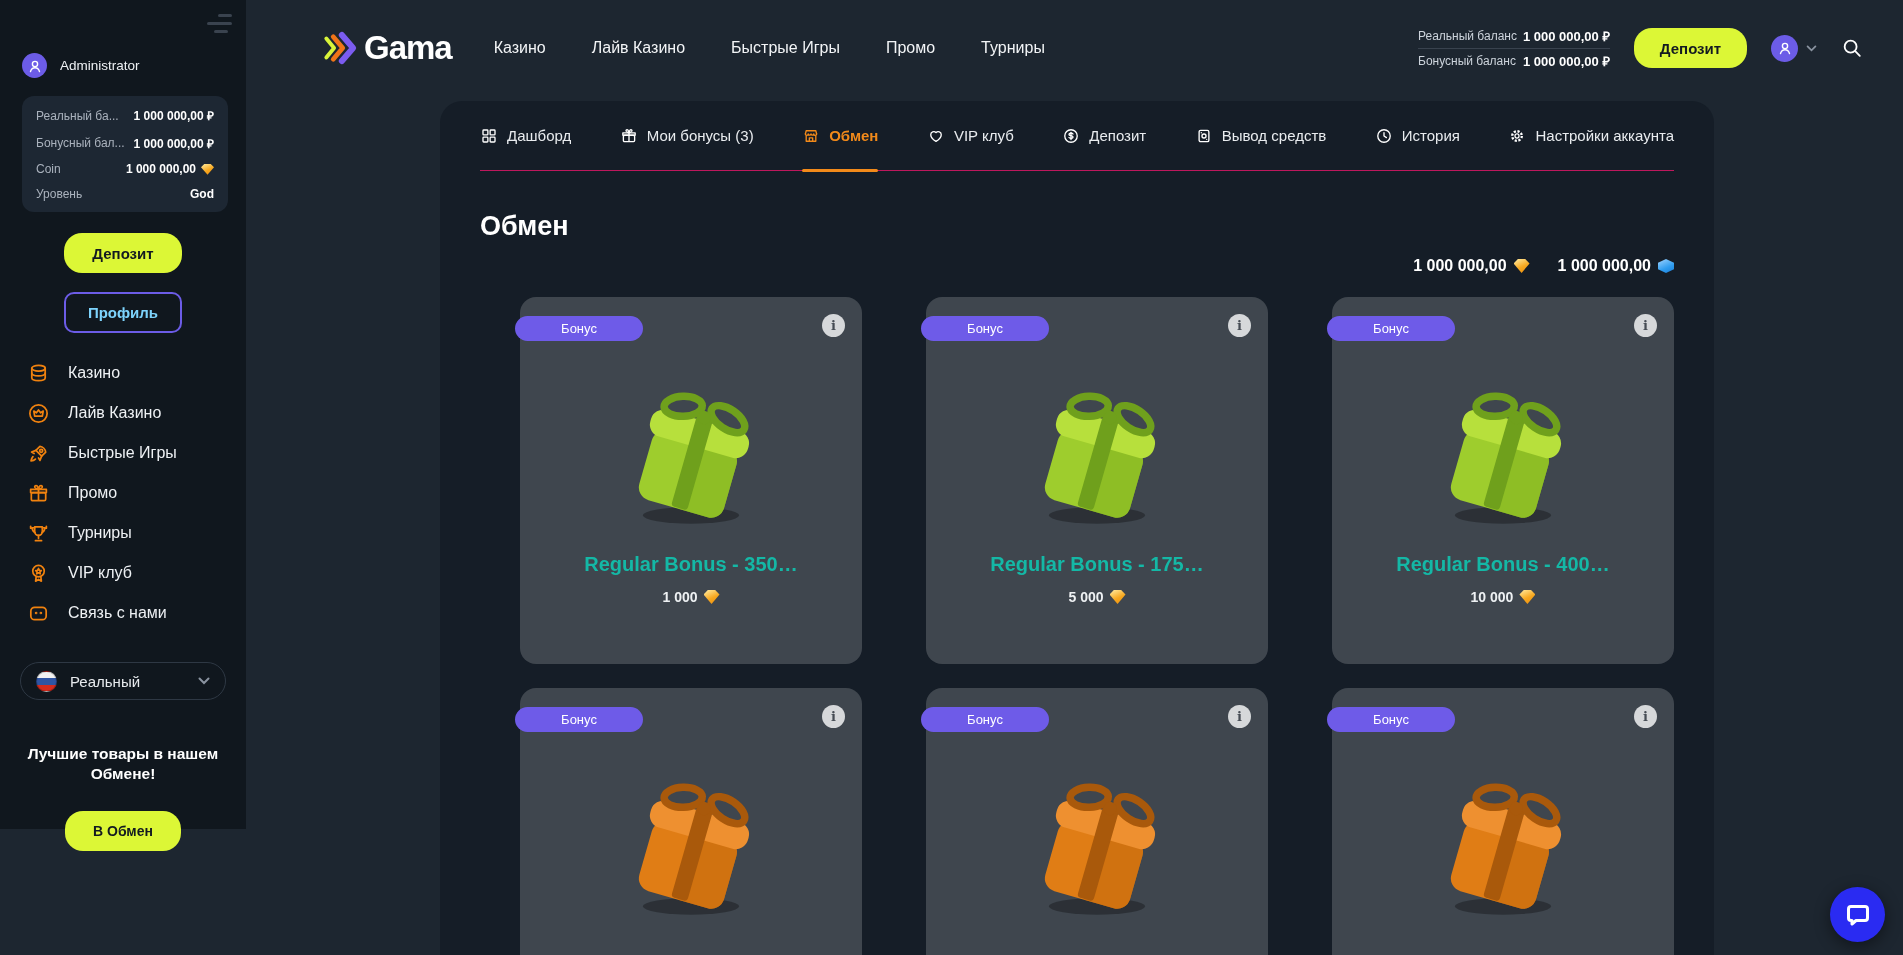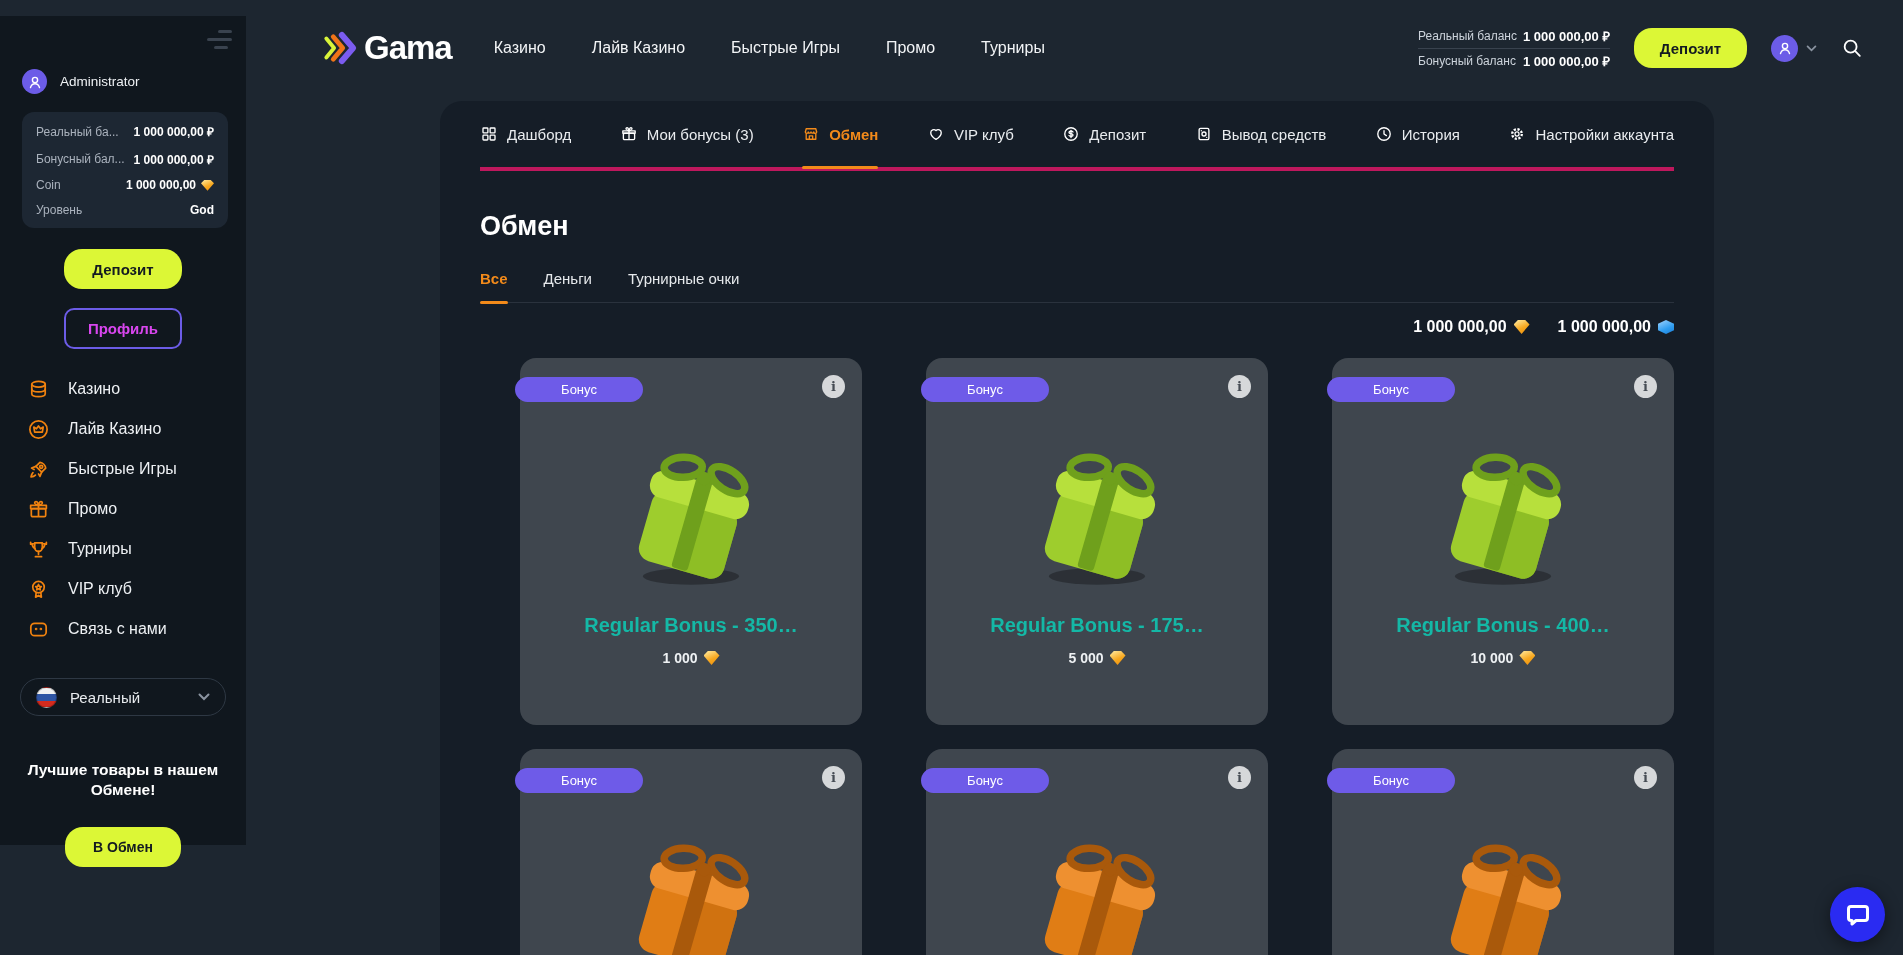--- a/index.html
+++ b/index.html
@@ -6,40 +6,40 @@
   html,body { width:1903px; height:955px; overflow:hidden; }
   body {
     font-family:"Liberation Sans", sans-serif;
     background:#1d2630;
     position:relative;
     color:#fff;
   }
   svg { display:block; }
 
   
-  .sidebar { position:absolute; left:0; top:16px; width:246px; height:829px; background:#10171e; z-index:5; }
+  .sidebar { position:absolute; left:0; top:0; width:246px; height:829px; background:#10171e; z-index:5; }
   .burger { position:absolute; top:14px; right:14px; width:26px; cursor:pointer; }
   .burger span { display:block; height:3px; border-radius:2px; background:#3a434f; margin:0 0 5px auto; }
   .burger span:nth-child(1){ width:14px; }
   .burger span:nth-child(2){ width:25px; }
   .burger span:nth-child(3){ width:14px; margin-right:4px; }
 
   .user-row { position:absolute; top:53px; left:22px; display:flex; align-items:center; gap:13px; }
   .avatar { width:25px; height:25px; border-radius:50%; background:#6c5ce7; display:flex; align-items:center; justify-content:center; flex:0 0 auto; }
   .user-name { font-size:13.5px; color:#eef1f4; }
 
   .side-balance { position:absolute; top:96px; left:22px; width:206px; height:116px; background:#1d2733; border-radius:12px; padding:11px 14px; display:flex; flex-direction:column; justify-content:space-between; }
   .sb-row { display:flex; justify-content:space-between; align-items:center; font-size:12px; }
   .sb-label { color:#aab2bd; }
   .sb-value { color:#fff; font-weight:bold; display:flex; align-items:center; gap:5px; }
 
   .btn { border:none; cursor:pointer; font-family:inherit; font-weight:bold; }
   .btn-yellow { background:#dcf736; color:#131a21; border-radius:18px; font-size:15px; }
   .btn-deposit-side { position:absolute; top:233px; left:64px; width:118px; height:40px; }
-  .btn-profile { position:absolute; top:292px; left:64px; width:118px; height:41px; background:transparent; border:2px solid #6c5ce7; color:#d946ef; border-radius:10px; font-size:15px; }
+  .btn-profile { position:absolute; top:292px; left:64px; width:118px; height:41px; background:transparent; border:2px solid #6c5ce7; color:#7dd3fc; border-radius:10px; font-size:15px; }
   .btn-exchange { position:absolute; top:811px; left:65px; width:116px; height:40px; font-size:14px; }
 
   .nav-list { position:absolute; top:353px; left:0; right:0; }
   .nav-item { height:40px; display:flex; align-items:center; gap:17px; padding-left:26px; font-size:16px; color:#eef1f4; cursor:pointer; }
   .nav-item .ic { color:#f0820f; width:25px; display:flex; justify-content:center; }
 
   .lang { position:absolute; top:662px; left:20px; width:206px; height:38px; border:1px solid #2e3844; border-radius:19px; display:flex; align-items:center; gap:13px; padding:0 15px; cursor:pointer; }
   .flag { width:21px; height:21px; border-radius:50%; background:linear-gradient(180deg,#f2f2f2 0 34%, #2f55a4 34% 67%, #d52b1e 67% 100%); border:1px solid rgba(0,0,0,.25); }
   .lang-label { font-size:15px; color:#e8ebee; }
   .lang .chev { margin-left:auto; }
@@ -58,21 +58,21 @@
   .h-bal-label { color:#ccd3db; }
   .h-bal-value { color:#fff; font-weight:bold; font-size:13px; }
   .h-divider { height:1px; background:#39424e; }
   .btn-deposit-top { width:113px; height:40px; }
   .h-avatar-wrap { display:flex; align-items:center; gap:8px; cursor:pointer; }
   .h-avatar { width:27px; height:27px; border-radius:50%; background:#6c5ce7; display:flex; align-items:center; justify-content:center; }
   .search-btn { background:none; border:none; cursor:pointer; color:#fff; }
 
   
   .panel { position:absolute; left:440px; top:101px; width:1274px; height:854px; background:#151d27; border-radius:22px 22px 0 0; padding:0 40px; overflow:hidden; }
-  .tabbar { display:flex; justify-content:space-between; align-items:flex-start; height:70px; border-bottom:4px solid #be185d; }
+  .tabbar { display:flex; justify-content:space-between; align-items:flex-start; height:70px; border-bottom:1px solid #be185d; }
   .tab { position:relative; height:100%; display:flex; align-items:center; gap:9px; font-size:15px; color:#e9ecef; cursor:pointer; white-space:nowrap; }
   .tab .t-ic { display:flex; color:#fff; }
   .tab.active { color:#f28a1a; font-weight:bold; }
   .tab.active .t-ic { color:#f28a1a; }
   .tab.active::after { content:""; position:absolute; left:0; right:0; bottom:-2px; height:3px; background:#f28a1a; border-radius:3px; }
 
   .shop-title { font-size:27px; font-weight:bold; color:#fff; margin-top:40px; }
 
   .filters { display:flex; gap:36px; margin-top:28px; border-bottom:1px solid #2a323d; padding-bottom:15px; }
   .filter { position:relative; font-size:15px; color:#e6e9ec; cursor:pointer; }
@@ -382,25 +382,20 @@
             <circle cx="12" cy="12" r="6.4" stroke-width="3.1" stroke-dasharray="2.9 2.1"></circle>
             <circle cx="12" cy="12" r="2.7" stroke-width="1.7"></circle>
           </svg>
       </span>
         <span>Настройки аккаунта</span>
     </div>
   </div>
 
   <h1 class="shop-title">Обмен</h1>
 
-  <div class="filters">
-    <span class="filter active">Все</span>
-    <span class="filter">Деньги</span>
-    <span class="filter">Турнирные очки</span>
-  </div>
 
   <div class="wallet-row">
     <span class="wallet-item">
       <span>1 000 000,00</span>
       <span class="gem gem-orange"></span>
     </span>
     <span class="wallet-item">
       <span>1 000 000,00</span>
       <span class="gem gem-blue"></span>
     </span>

